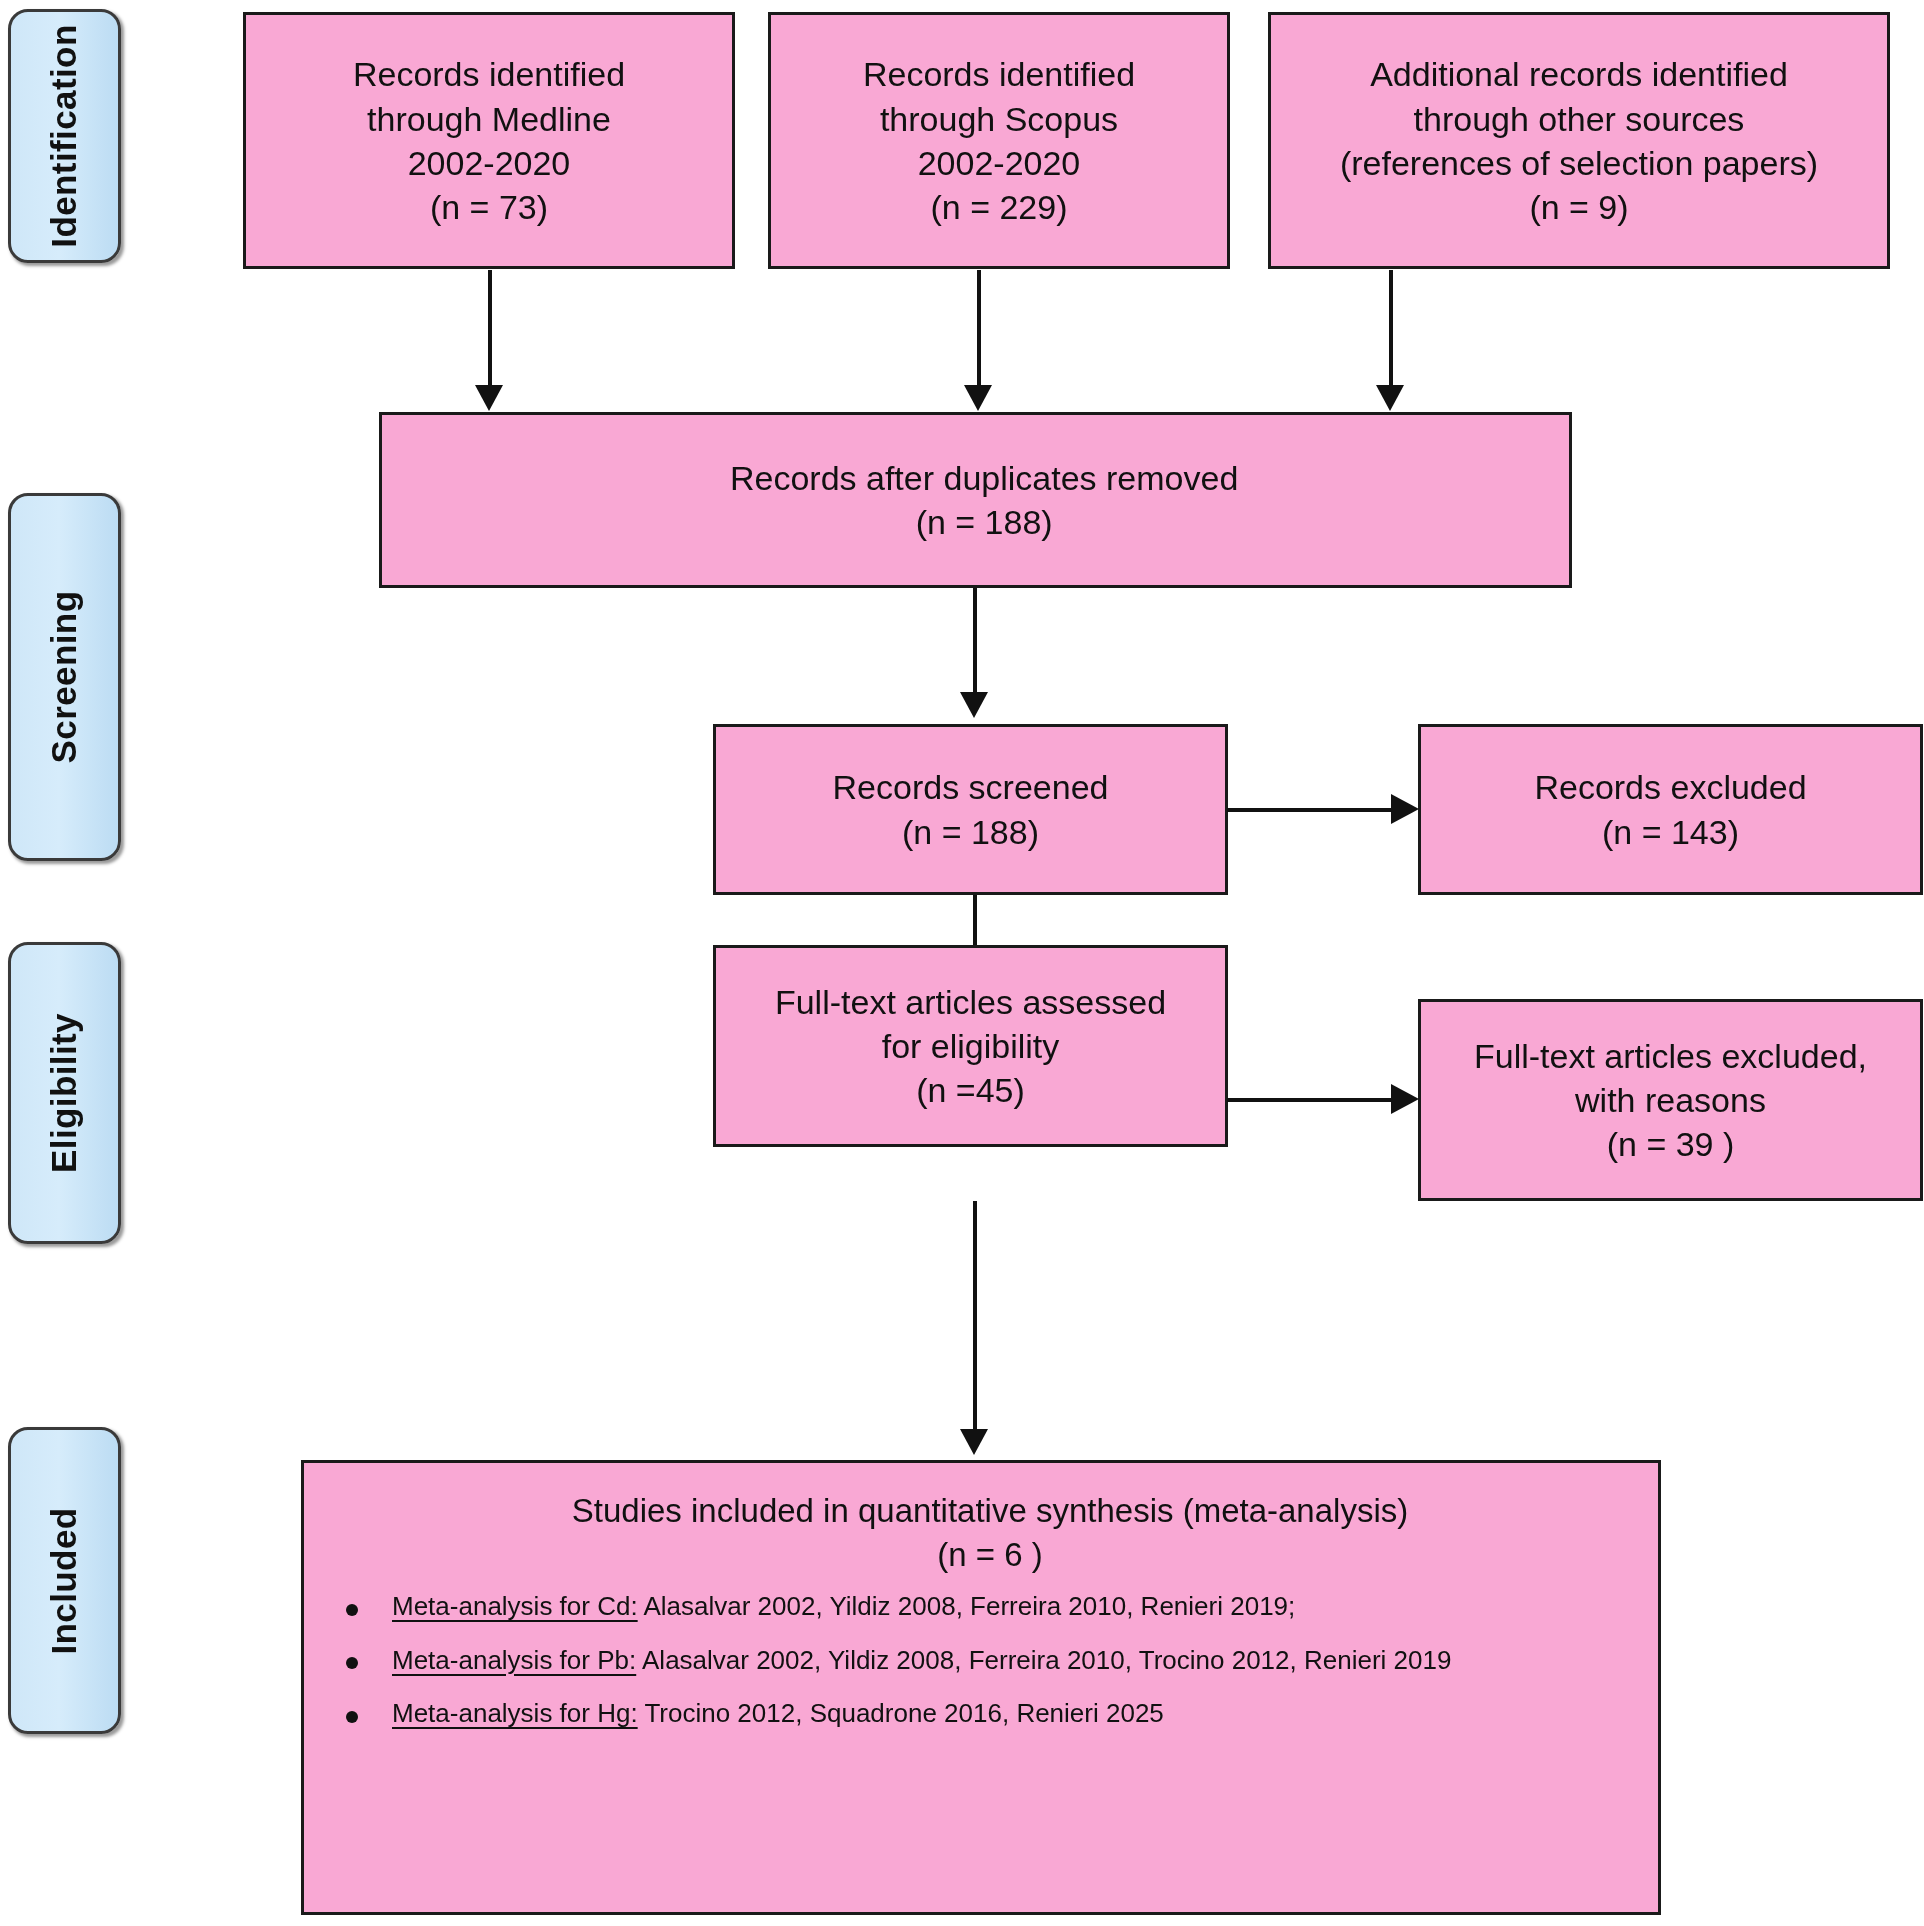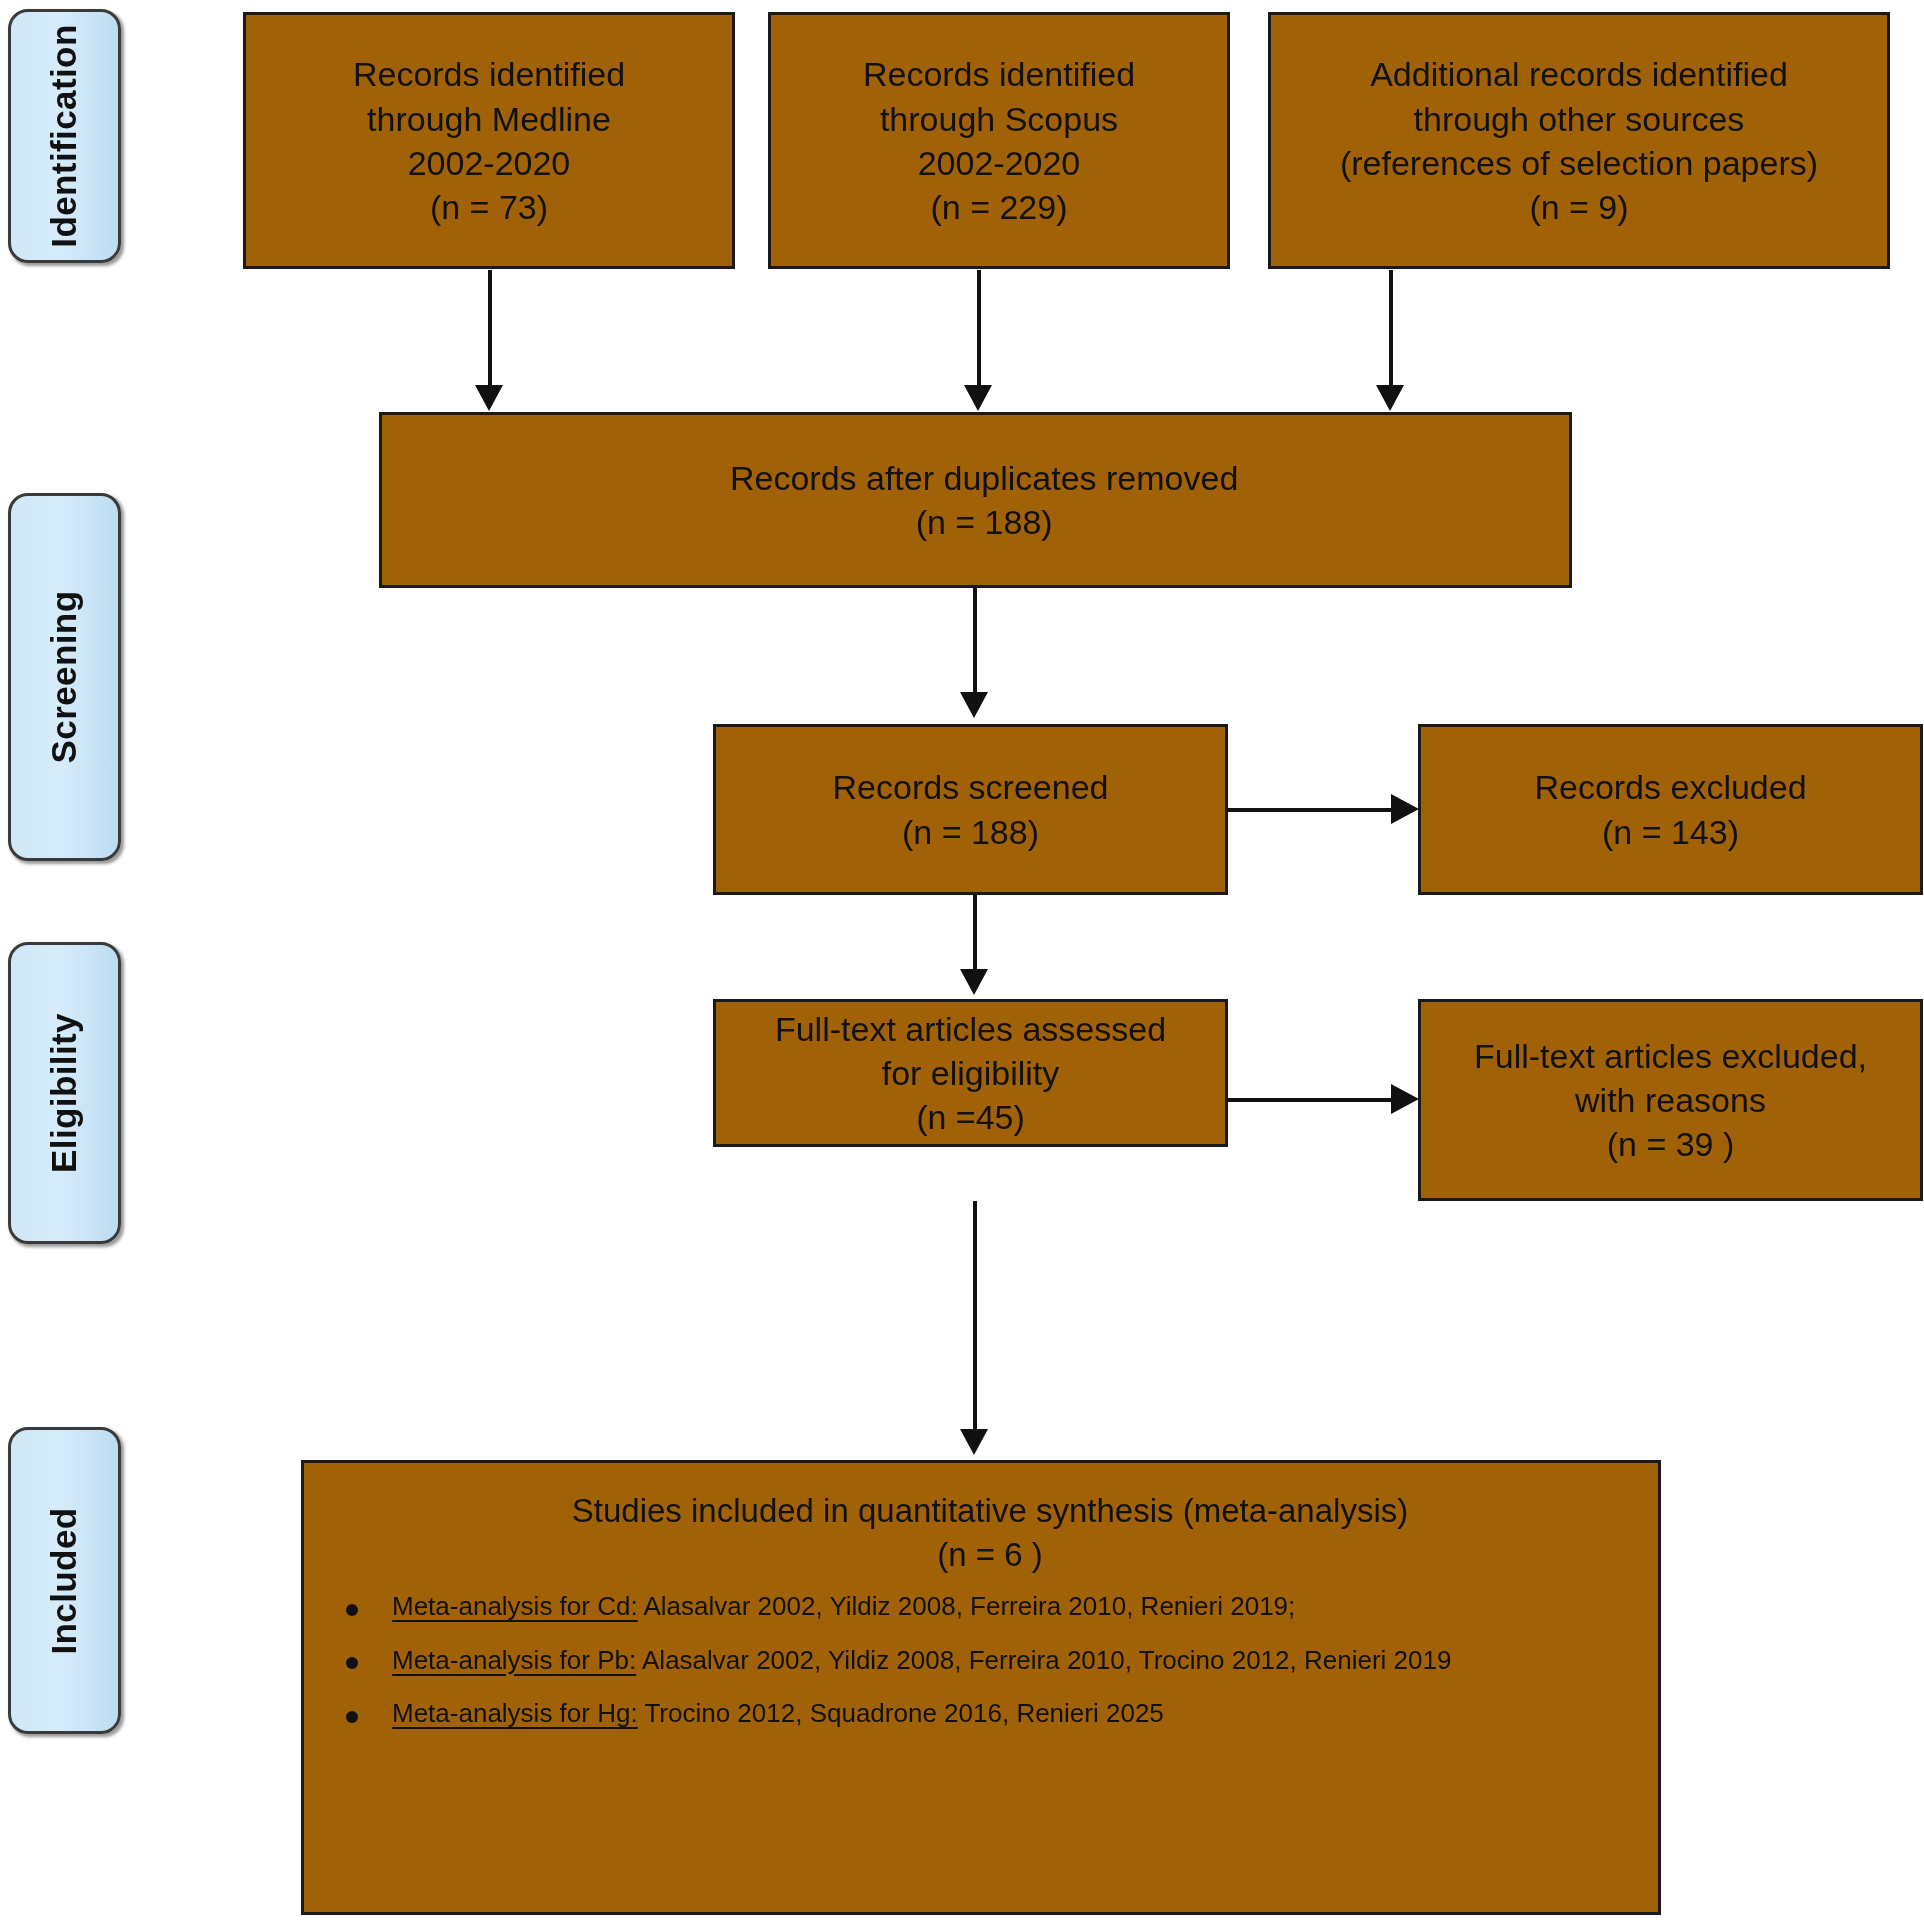--- a/index.html
+++ b/index.html
@@ -34,21 +34,21 @@
     white-space: nowrap;
     font-weight: bold;
     font-size: 35px;
     letter-spacing: 0.4px;
     color: #111111;
   }
 
   
   .flow-box {
     position: absolute;
-    background: #a16207;
+    background: #f9a8d4;
     border: 3.9px solid #1a1a1a;
     box-sizing: border-box;
     display: flex;
     flex-direction: column;
     align-items: center;
     justify-content: center;
     text-align: center;
     font-size: 34px;
     line-height: 1.30;
     color: #111111;
@@ -187,21 +187,21 @@
     <span class="ln">Records excluded</span>
     <span class="ln">(n = 143)</span>
   </div>
 
   <div class="hline" style="left:1227px; top:808px; width:166px;"></div>
   <div class="arrow-right" style="left:1391px; top:794px;"></div>
 
   <div class="vline" style="left:973px; top:895px; height:77px;"></div>
   <div class="arrow-down" style="left:960px; top:969px;"></div>
 
-  <div class="flow-box" style="left:713px; top:999px; width:515px; height:148px;">
+  <div class="flow-box" style="left:713px; top:945px; width:515px; height:202px;">
     <span class="ln">Full-text articles assessed</span>
     <span class="ln">for eligibility</span>
     <span class="ln">(n =45)</span>
   </div>
 
   <div class="flow-box" style="left:1418px; top:999px; width:505px; height:202px;">
     <span class="ln">Full-text articles excluded,</span>
     <span class="ln">with reasons</span>
     <span class="ln">(n = 39 )</span>
   </div>

